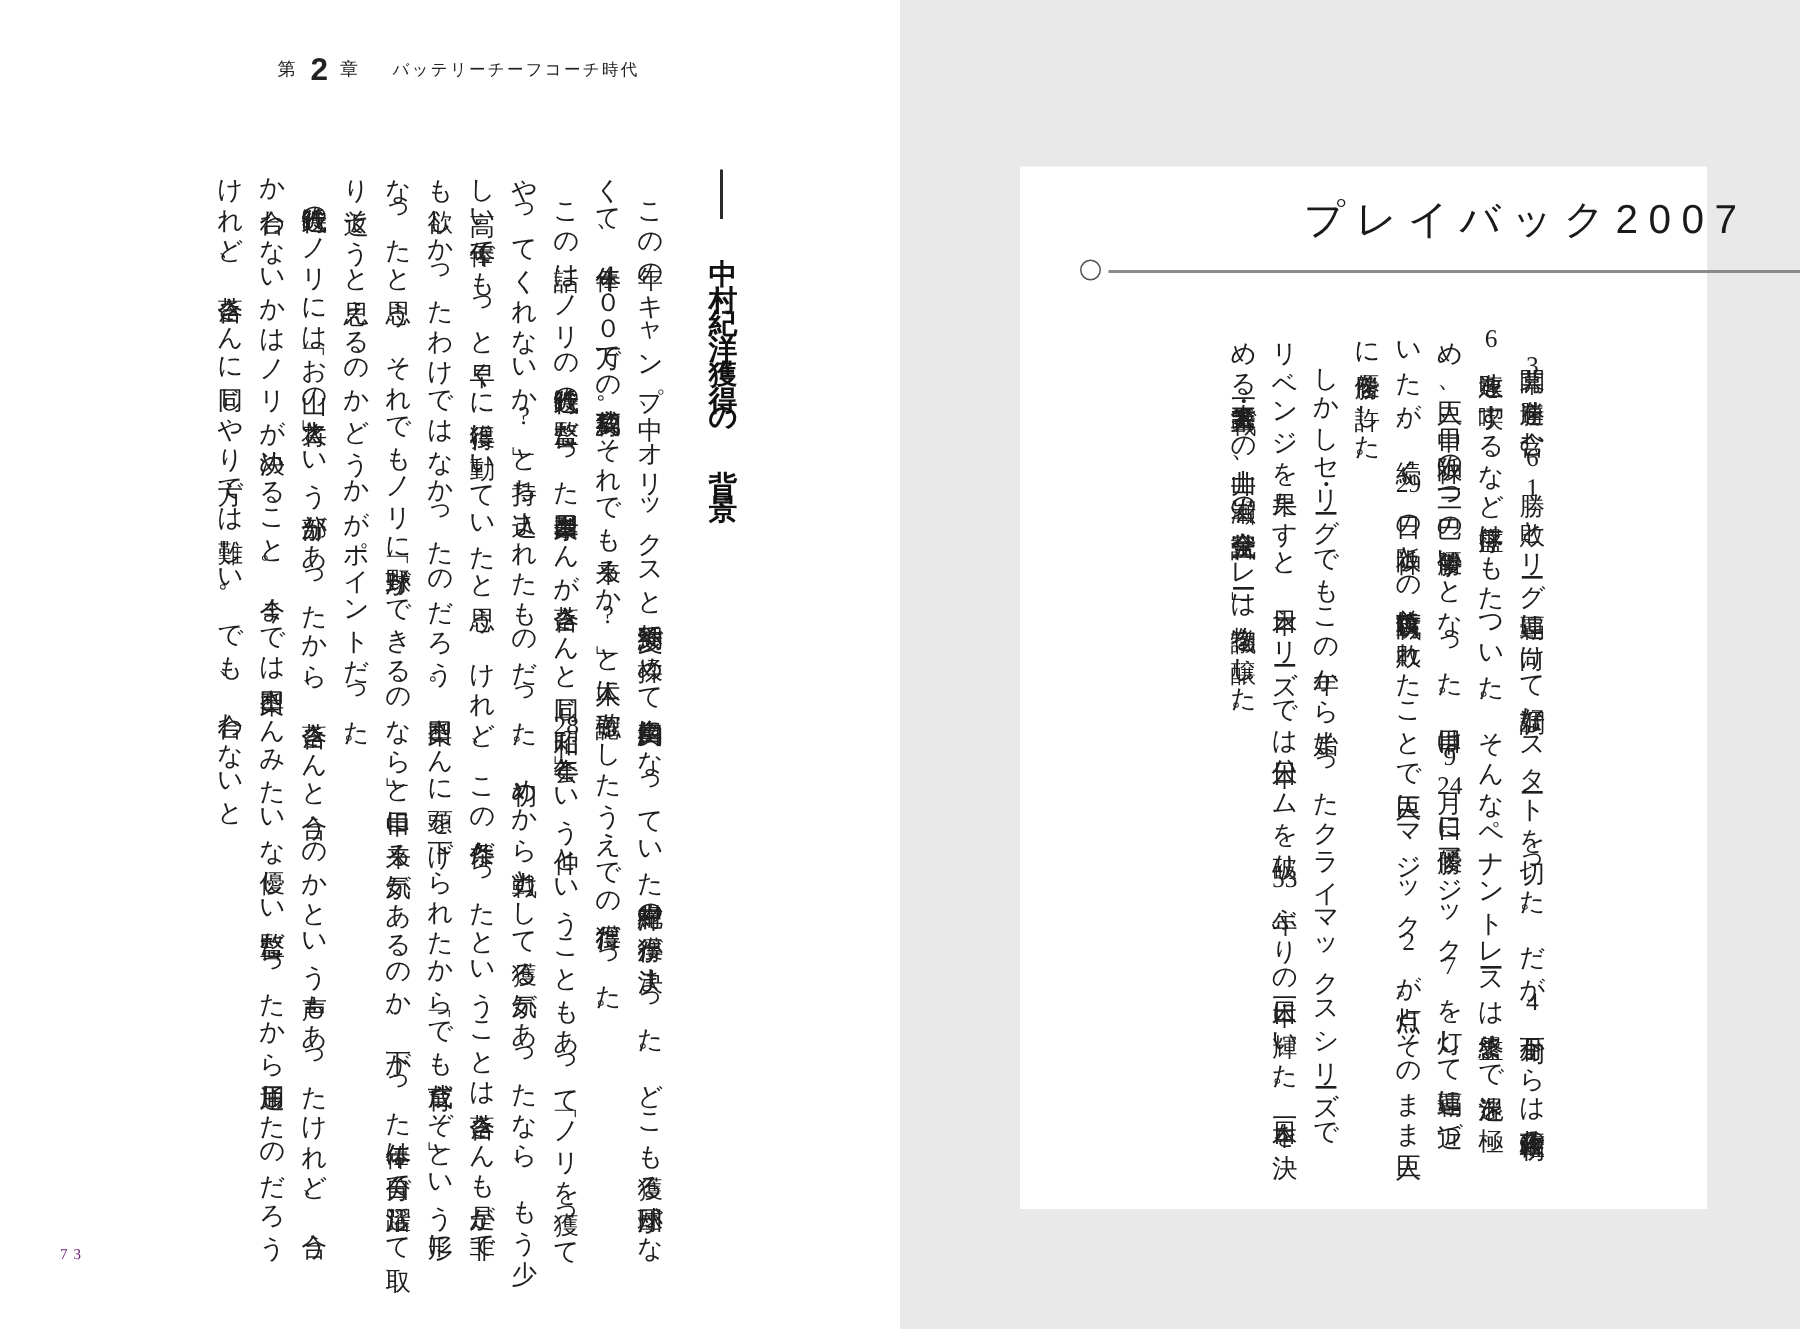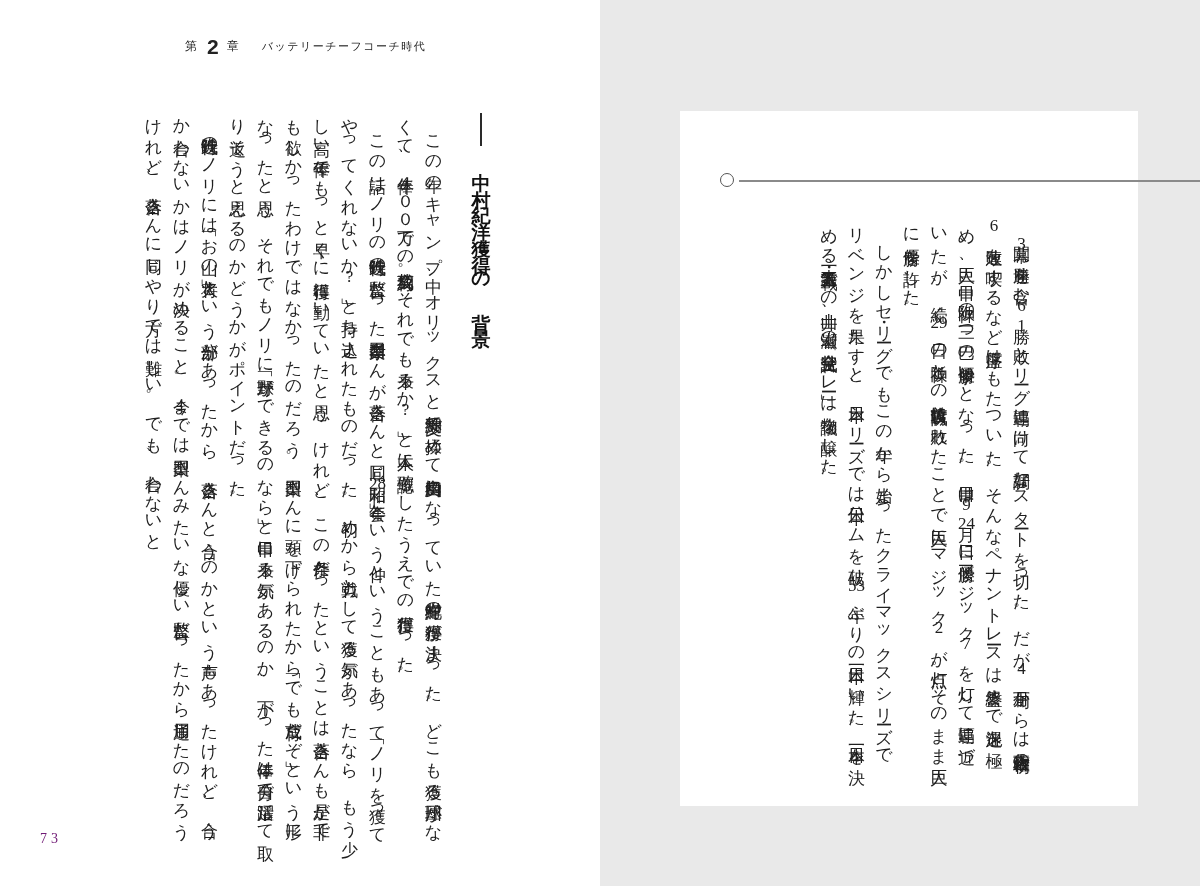--- a/index.html
+++ b/index.html
@@ -47,21 +47,21 @@
   }
 
   .body-left{
     position:absolute; left:83px; top:107px; width:364px; height:740px;
     font-size:17px; line-height:28px; letter-spacing:0.6px;
   }
   .body-left p, .body-right p{ margin:0; text-indent:1em; }
 
   .folio{
     position:absolute; left:40px; top:831px;
-    font-size:14px; letter-spacing:4px; color:#701a75;
+    font-size:10px; letter-spacing:4px; color:#701a75;
     font-family:"Liberation Serif", serif;
   }
 
   
   .white-box{
     position:absolute; left:80px; top:111px; width:458px; height:695px;
     background:var(--box_bg);
   }
   .box-title{
     position:absolute; top:130px; right:35px; margin:0;
@@ -106,20 +106,21 @@
       <p>この話はノリの近鉄時代の監督だった梨田昌孝さんが落合さんと同じ「昭和<span class="tcy">28</span>年会」という仲ということもあって「ノリを獲ってやってくれないか?」と持ち込まれたものだった。初めから戦力として獲る気があったなら、もう少し高い年俸でもっと早くに獲得に動いていたと思う。けれど、この条件だったということは落合さんも是が非でも欲しかったわけではなかったのだろう。梨田さんに頭を下げられたから「でも育成だぞ」という形になったと思う。それでもノリに「野球ができるのなら」と中日に来る気があるのか、下がった年俸は自分で活躍して取り返そうと思えるのかどうかがポイントだった。</p>
       <p>近鉄時代のノリには「お山の大将」という部分があったから、落合さんと合うのかという声もあったけれど、合うか合わないかはノリが決めること。今までは梨田さんみたいな優しい監督だったから通用したのだろうけれど、落合さんに同じやり方では難しい。でも、合わないと</p>
     </div>
 
     <div class="folio">73</div>
   </section>
 
   <section class="page page-right">
     <div class="white-box"></div>
 
+    <h2 class="box-title">プレイバック2007</h2>
     <div class="title-circle"></div>
     <div class="title-rule"></div>
 
     <div class="body-right vtext">
       <p>開幕3連勝を含む6勝1敗とリーグ連覇に向けて好調なスタートを切った。だが4月下旬からは落合政権初の6連敗を喫するなど序盤はもたついた。そんなペナントレースは終盤まで混迷を極め、巨人、中日、阪神の三つ巴の優勝争いとなった。中日は9月<span class="tcy">24</span>日に優勝マジック7を灯して連覇に近づいたが、続く<span class="tcy">29</span>日の阪神との首位攻防戦に敗れたことで巨人にマジック2が点灯。そのまま巨人に優勝を許した。</p>
       <p>しかしセ・リーグでもこの年から始まったクライマックスシリーズでリベンジを果たすと、日本シリーズでは日本ハムを破り<span class="tcy">53</span>年ぶりの日本一に輝いた。日本一を決める大一番・第五戦での山井、岩瀬の「完全試合リレー」は物議を醸した。</p>
     </div>
   </section>
 
 </div>

